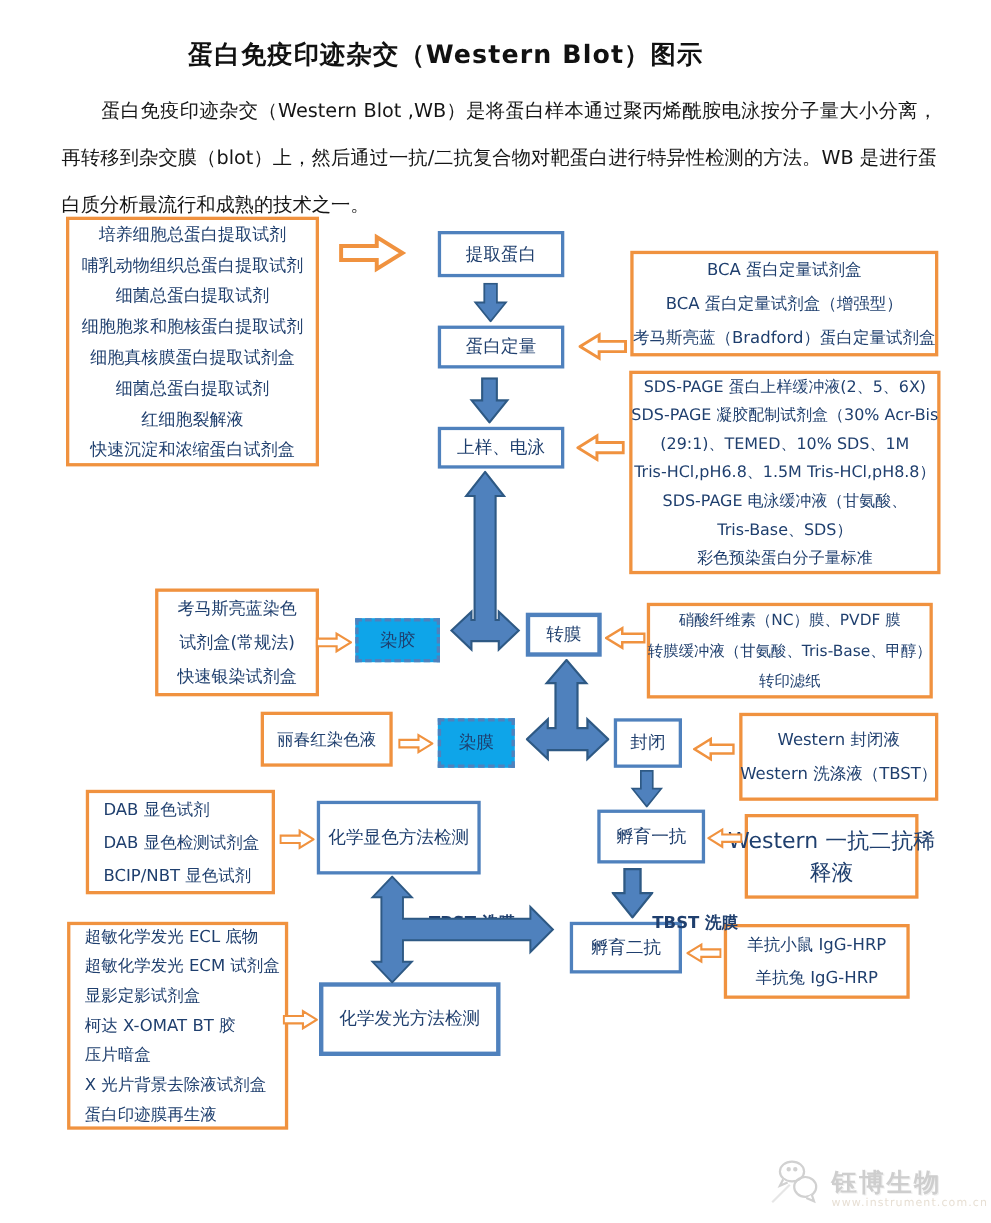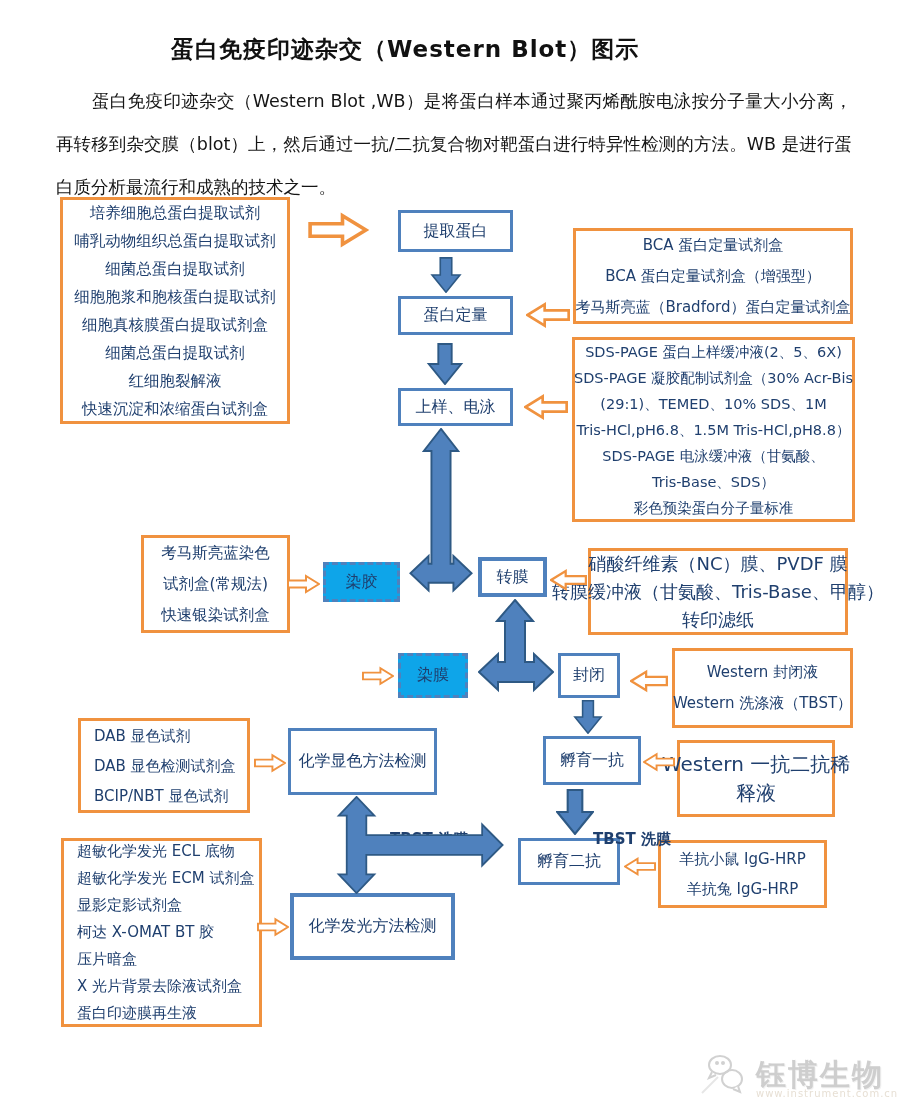--- a/index.html
+++ b/index.html
@@ -30,30 +30,30 @@
         display:flex;align-items:center;justify-content:center;font-size:16px;box-sizing:border-box;}
 
   .arr{position:absolute;}
   .arr polygon.o{fill:#ffffff;stroke:var(--orange);stroke-width:4;stroke-linejoin:miter;}
   .arr polygon.b{fill:var(--blue);stroke:var(--blue-dark);stroke-width:2;stroke-linejoin:miter;}
 
   .flabel{position:absolute;color:var(--navy);font-size:15px;font-weight:600;white-space:nowrap;margin-top:24px;}
 
   .watermark{position:absolute;left:698px;top:1044px;width:198px;height:62px;
              display:flex;align-items:center;gap:6px;opacity:.85;}
-  .wm-brand{font-size:30px;font-weight:bold;color:#c6c6c6;letter-spacing:2px;
+  .wm-brand{font-size:23px;font-weight:bold;color:#c6c6c6;letter-spacing:2px;
             text-shadow:1px 1px 0 #efefef;}
   .wm-site{position:absolute;left:58px;top:44px;font-size:10px;color:#e3dacd;letter-spacing:1px;}
 
   
   .f-extract{font-size:15.5px;line-height:28px;}
   .f-bca{font-size:15px;line-height:31px;}
   .f-sds{font-size:14.5px;line-height:26px;}
   .f-gelstain{font-size:15.5px;line-height:31px;}
-  .f-membrane{font-size:18px;line-height:28px;}
+  .f-membrane{font-size:14px;line-height:28px;}
   .f-ponceau{font-size:15px;line-height:20px;}
   .f-block{font-size:15px;line-height:31px;}
   .f-dab{font-size:15px;line-height:30px;}
   .f-dilu{font-size:20px;line-height:29px;}
   .f-ecl{font-size:15px;line-height:27px;}
   .f-igg{font-size:15px;line-height:30px;}
 </style>
 </head>
 <body>
 
@@ -94,20 +94,23 @@
       <div class="ln">试剂盒(常规法)</div>
       <div class="ln">快速银染试剂盒</div>
     </div>
 
   <div class="obox f-membrane" style="left:588px;top:548px;width:260px;height:87px;">
       <div class="ln">硝酸纤维素（NC）膜、PVDF 膜</div>
       <div class="ln">转膜缓冲液（甘氨酸、Tris-Base、甲醇）</div>
       <div class="ln">转印滤纸</div>
     </div>
 
+  <div class="obox f-ponceau" style="left:237px;top:647px;width:120px;height:50px;">
+      <div class="ln">丽春红染色液</div>
+    </div>
 
   <div class="obox f-block" style="left:672px;top:648px;width:181px;height:80px;">
       <div class="ln">Western 封闭液</div>
       <div class="ln">Western 洗涤液（TBST）</div>
     </div>
 
   <div class="obox align-left f-dab" style="left:78px;top:718px;width:172px;height:95px;">
       <div class="ln">DAB  显色试剂</div>
       <div class="ln">DAB  显色检测试剂盒</div>
       <div class="ln">BCIP/NBT  显色试剂</div>

